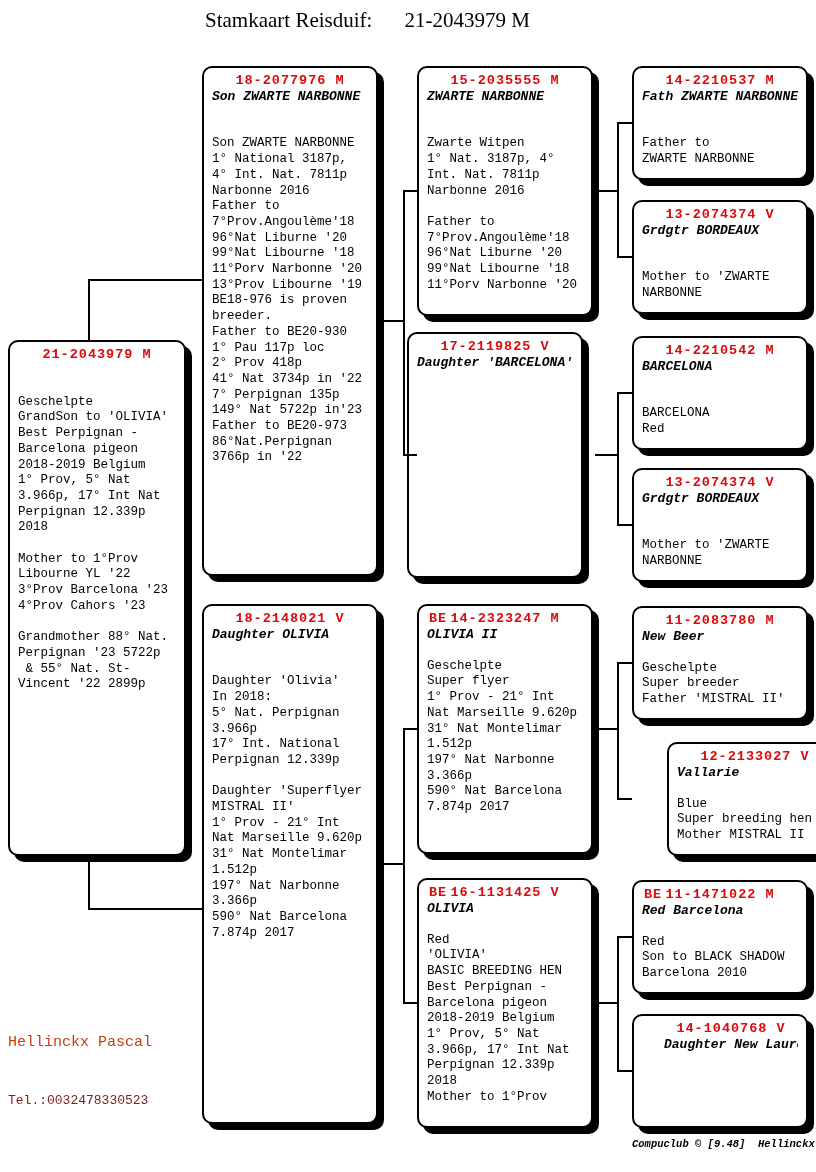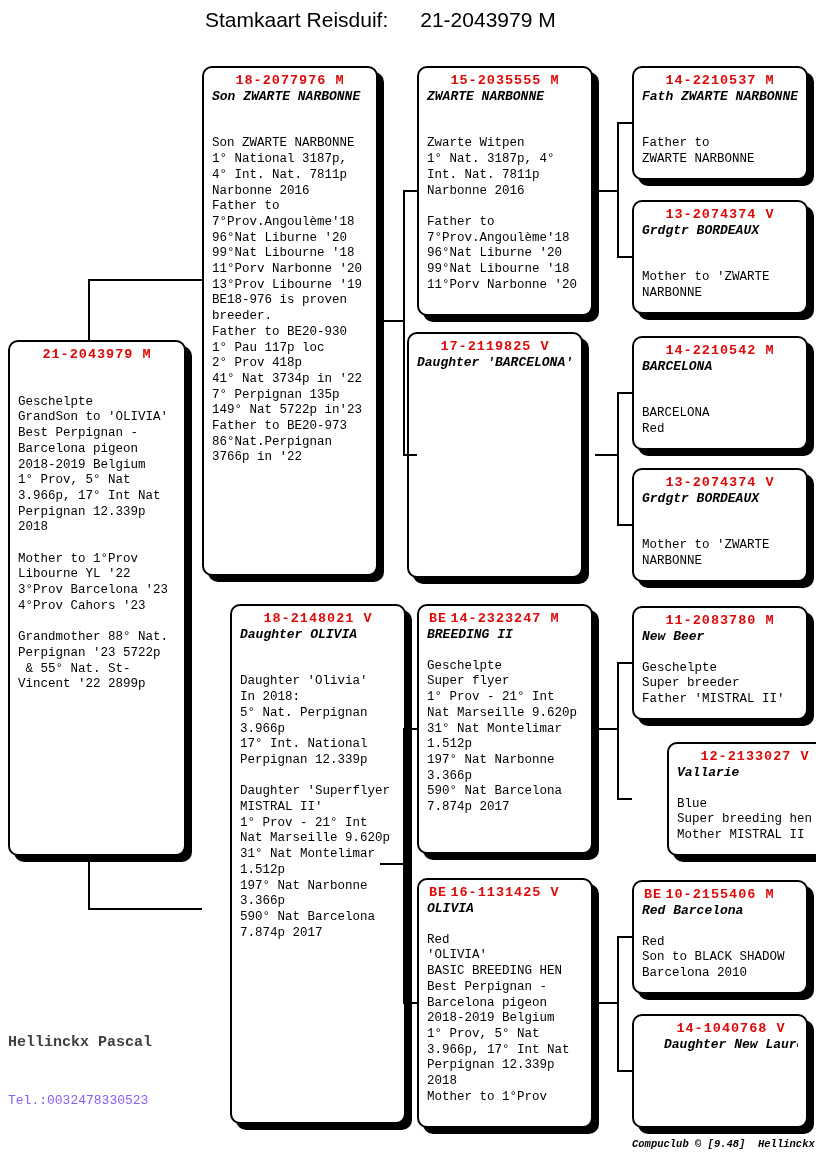--- a/index.html
+++ b/index.html
@@ -1,33 +1,33 @@
 <!DOCTYPE html>
 <html style="--red: #dd0a0a; --line: #000000;"><head>
 <meta charset="utf-8">
 <style>
   :root{ --red:#dd0a0a; --line:#000000; }
   html,body{margin:0;padding:0;background:#ffffff;}
   .page{position:relative;width:816px;height:1172px;background:#fff;overflow:hidden;
         font-family:"Liberation Mono","DejaVu Sans Mono",monospace;}
   .title{position:absolute;left:205px;top:8px;display:flex;gap:32px;
-         font-family:Liberation Sans, sans-serif;
+         font-family:Liberation Serif, serif;
          font-size:21px;color:#000;}
   .pbox{position:absolute;background:#fff;border:2px solid #000;border-radius:10px;
         box-shadow:6px 6px 0 0 #000;padding:5px 8px;box-sizing:border-box;}
   .phead{position:relative;height:16px;text-align:center;font-size:13.5px;
          font-weight:bold;color:var(--red);letter-spacing:1px;white-space:nowrap;}
   .phead .be{position:absolute;left:2px;top:0;color:var(--red);}
   .psub{height:16px;font-size:13px;font-weight:bold;font-style:italic;color:#000;
         white-space:nowrap;overflow:hidden;}
   .pbody{font-size:12.5px;line-height:15.7px;color:#000;white-space:pre-wrap;}
   .ln{position:absolute;background:var(--line);}
   .ln.h{height:2px;} .ln.v{width:2px;}
-  .owner{position:absolute;left:8px;top:1034px;font-size:15px;font-weight:bold;color:#404040;}
-  .phone{position:absolute;left:8px;top:1093px;font-size:13px;color:#8b5cf6;}
+  .owner{position:absolute;left:8px;top:1034px;font-size:15px;font-weight:normal;color:#c2410c;}
+  .phone{position:absolute;left:8px;top:1093px;font-size:13px;color:#7f1d1d;}
   .credit{position:absolute;left:632px;top:1138px;width:178px;text-align:right;
           font-size:10.5px;font-style:italic;font-weight:bold;color:#000;white-space:pre;}
 </style>
 </head>
 <body>
 
 <div class="page">
 
   <div class="title">
     <span>Stamkaart Reisduif:</span>
@@ -80,21 +80,21 @@
 1° Pau 117p loc
 2° Prov 418p
 41° Nat 3734p in '22
 7° Perpignan 135p
 149° Nat 5722p in'23
 Father to BE20-973
 86°Nat.Perpignan
 3766p in '22</div>
   </div>
 
-  <div class="pbox" style="left:202px;top:604px;width:176px;height:520px;margin-left:28px;">
+  <div class="pbox" style="left:202px;top:604px;width:176px;height:520px;">
     <div class="phead"><span class="be"></span><span>18-2148021 V</span></div>
     <div class="psub">Daughter OLIVIA</div>
     <div class="pbody">
 
 Daughter 'Olivia'
 In 2018:
 5° Nat. Perpignan
 3.966p
 17° Int. National
 Perpignan 12.339p
@@ -128,21 +128,21 @@
 11°Porv Narbonne '20</div>
   </div>
 
   <div class="pbox" style="left:407px;top:332px;width:176px;height:246px;">
     <div class="phead"><span class="be"></span><span>17-2119825 V</span></div>
     <div class="psub">Daughter 'BARCELONA'</div>
   </div>
 
   <div class="pbox" style="left:417px;top:604px;width:176px;height:250px;">
     <div class="phead"><span class="be">BE</span><span>14-2323247 M</span></div>
-    <div class="psub">BREEDING II</div>
+    <div class="psub">OLIVIA II</div>
     <div class="pbody">
 Geschelpte
 Super flyer
 1° Prov - 21° Int
 Nat Marseille 9.620p
 31° Nat Montelimar
 1.512p
 197° Nat Narbonne
 3.366p
 590° Nat Barcelona
@@ -214,21 +214,21 @@
   <div class="pbox" style="left:632px;top:742px;width:176px;height:114px;margin-left:35px;">
     <div class="phead"><span class="be"></span><span>12-2133027 V</span></div>
     <div class="psub">Vallarie</div>
     <div class="pbody">
 Blue
 Super breeding hen
 Mother MISTRAL II</div>
   </div>
 
   <div class="pbox" style="left:632px;top:880px;width:176px;height:114px;">
-    <div class="phead"><span class="be">BE</span><span>10-2155406 M</span></div>
+    <div class="phead"><span class="be">BE</span><span>11-1471022 M</span></div>
     <div class="psub">Red Barcelona</div>
     <div class="pbody">
 Red
 Son to BLACK SHADOW
 Barcelona 2010</div>
   </div>
 
   <div class="pbox" style="left:632px;top:1014px;width:176px;height:114px;padding-left:30px;">
     <div class="phead"><span class="be"></span><span>14-1040768 V</span></div>
     <div class="psub">Daughter New Laureaa</div>

